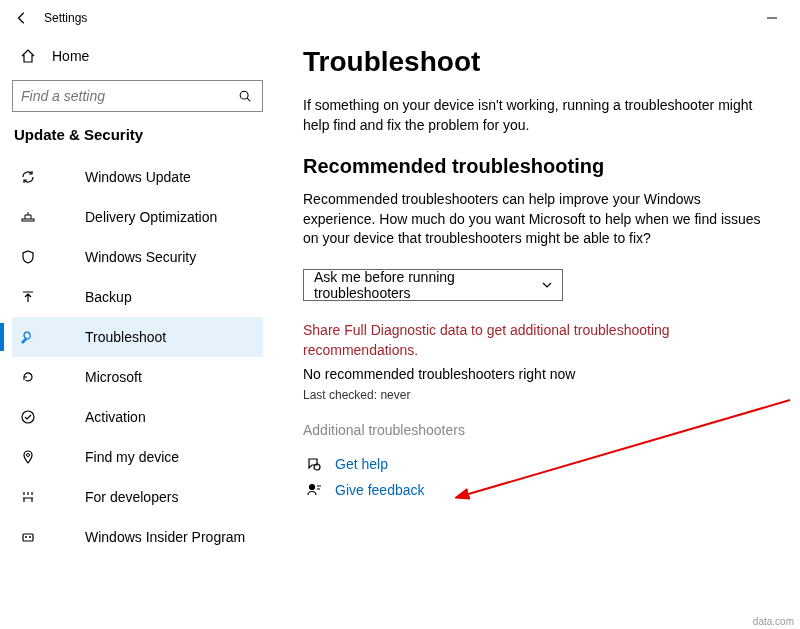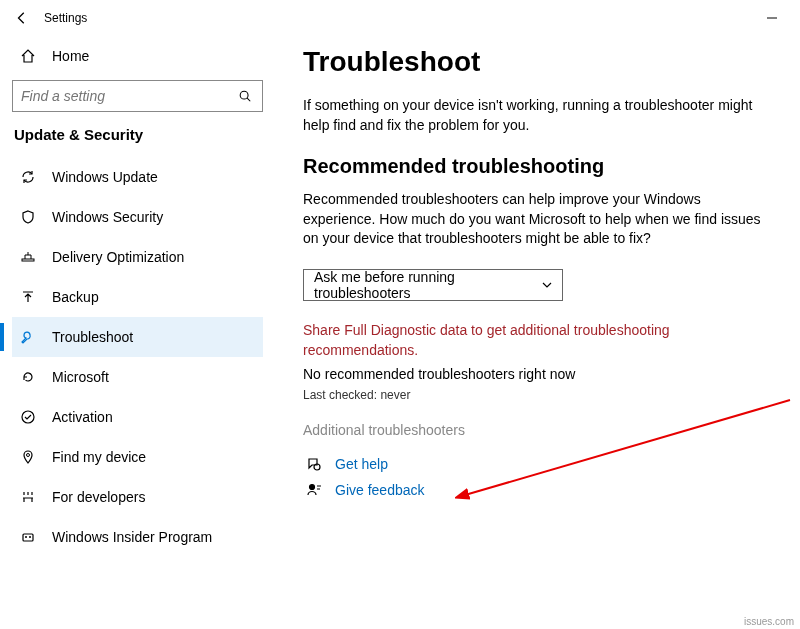--- a/index.html
+++ b/index.html
@@ -14,21 +14,21 @@
 .page { display: flex; height: calc(629px - 36px); }
 .sidebar { width: 275px; padding: 0 12px; border-right: none; }
 .home-row { display: flex; align-items: center; height: 40px; padding: 0 6px; cursor: pointer; }
 .home-row .ico { width: 20px; display: flex; justify-content: center; margin-right: 14px; }
 .searchbox { display: flex; align-items: center; border: 1px solid #888; height: 32px; margin: 4px 0 14px 0; padding: 0 8px; }
 .searchbox input { border: none; outline: none; flex: 1; font-size: 14px; background: transparent; font-style: italic; }
 .searchbox .sicon { width: 16px; }
 
 .group-title { font-weight: 600; font-size: 15px; margin: 8px 0 14px 2px; }
 
-.nav-item { display: flex; align-items: center; height: 40px; padding: 0 6px; cursor: pointer; position: relative; }
+.nav-item { display: flex; align-items: center; height: 40px; padding: 0 6px; cursor: pointer; position: relative; gap: 33px; }
 .nav-item .ico { width: 20px; display: flex; justify-content: center; margin-right: 14px; }
 .nav-item.selected { background: #e6f2fb; }
 .nav-item.selected::before { content: ""; position: absolute; left: -12px; top: 6px; bottom: 6px; width: 4px; background: #0078d4; }
 
 .content { flex: 1; padding: 10px 28px 10px 28px; overflow: auto; }
 .content h1 { font-size: 28px; font-weight: 600; margin-bottom: 18px; }
 .content p { font-size: 14px; line-height: 1.4; margin-bottom: 20px; color: #000; }
 .content h2 { font-size: 20px; font-weight: 600; margin: 6px 0 12px 0; }
 .dropdown { border: 1px solid #666; height: 32px; width: 260px; display: flex; align-items: center; padding: 0 10px; cursor: pointer; justify-content: flex-end; margin-bottom: 20px; }
 .chev { font-size: 10px; }
@@ -93,33 +93,33 @@
           <svg width="16" height="16" viewBox="0 0 16 16">
             <path d="M3 8a5 5 0 0 1 9-3 M13 8a5 5 0 0 1-9 3" stroke="#000" stroke-width="1.2" fill="none"></path>
             <path d="M12 2v3h-3 M4 14v-3h3" stroke="#000" stroke-width="1.2" fill="none"></path>
           </svg>
         </span>
       <span>Windows Update</span>
     </div>
     <div class="nav-item">
       <span class="ico">
           <svg width="16" height="16" viewBox="0 0 16 16">
-            <path d="M8 2 L13 4 V8 C13 11 11 13 8 14 C5 13 3 11 3 8 V4 Z" stroke="#000" stroke-width="1.2" fill="none"></path>
-          </svg>
-        </span>
-      <span>Windows Security</span>
-    </div>
-    <div class="nav-item">
-      <span class="ico">
-          <svg width="16" height="16" viewBox="0 0 16 16">
             <rect x="2" y="10" width="12" height="2" stroke="#000" stroke-width="1" fill="none"></rect>
             <path d="M5 10V6h6v4 M8 6V3" stroke="#000" stroke-width="1" fill="none"></path>
           </svg>
         </span>
       <span>Delivery Optimization</span>
+    </div>
+    <div class="nav-item">
+      <span class="ico">
+          <svg width="16" height="16" viewBox="0 0 16 16">
+            <path d="M8 2 L13 4 V8 C13 11 11 13 8 14 C5 13 3 11 3 8 V4 Z" stroke="#000" stroke-width="1.2" fill="none"></path>
+          </svg>
+        </span>
+      <span>Windows Security</span>
     </div>
     <div class="nav-item">
       <span class="ico">
           <svg width="16" height="16" viewBox="0 0 16 16">
             <path d="M8 13V5 M5 8l3-3 3 3 M3 3h10" stroke="#000" stroke-width="1.2" fill="none"></path>
           </svg>
         </span>
       <span>Backup</span>
     </div>
     <div class="nav-item selected">
@@ -223,13 +223,13 @@
 
 <svg class="arrow-annotation" style="left:455px; top:395px; width:340px; height:115px;" viewBox="0 0 340 115">
   <defs>
       <marker id="arr" markerWidth="10" markerHeight="10" refX="2" refY="3" orient="auto">
         <path d="M0,0 L0,6 L8,3 z" fill="#e60000"></path>
       </marker>
     </defs>
   <line x1="335" y1="5" x2="10" y2="100" stroke="#e60000" stroke-width="2" marker-end="url(#arr)"></line>
 </svg>
 
-<div class="watermark">issues.com</div>
+<div class="watermark">data.com</div>
 
 </body></html>

